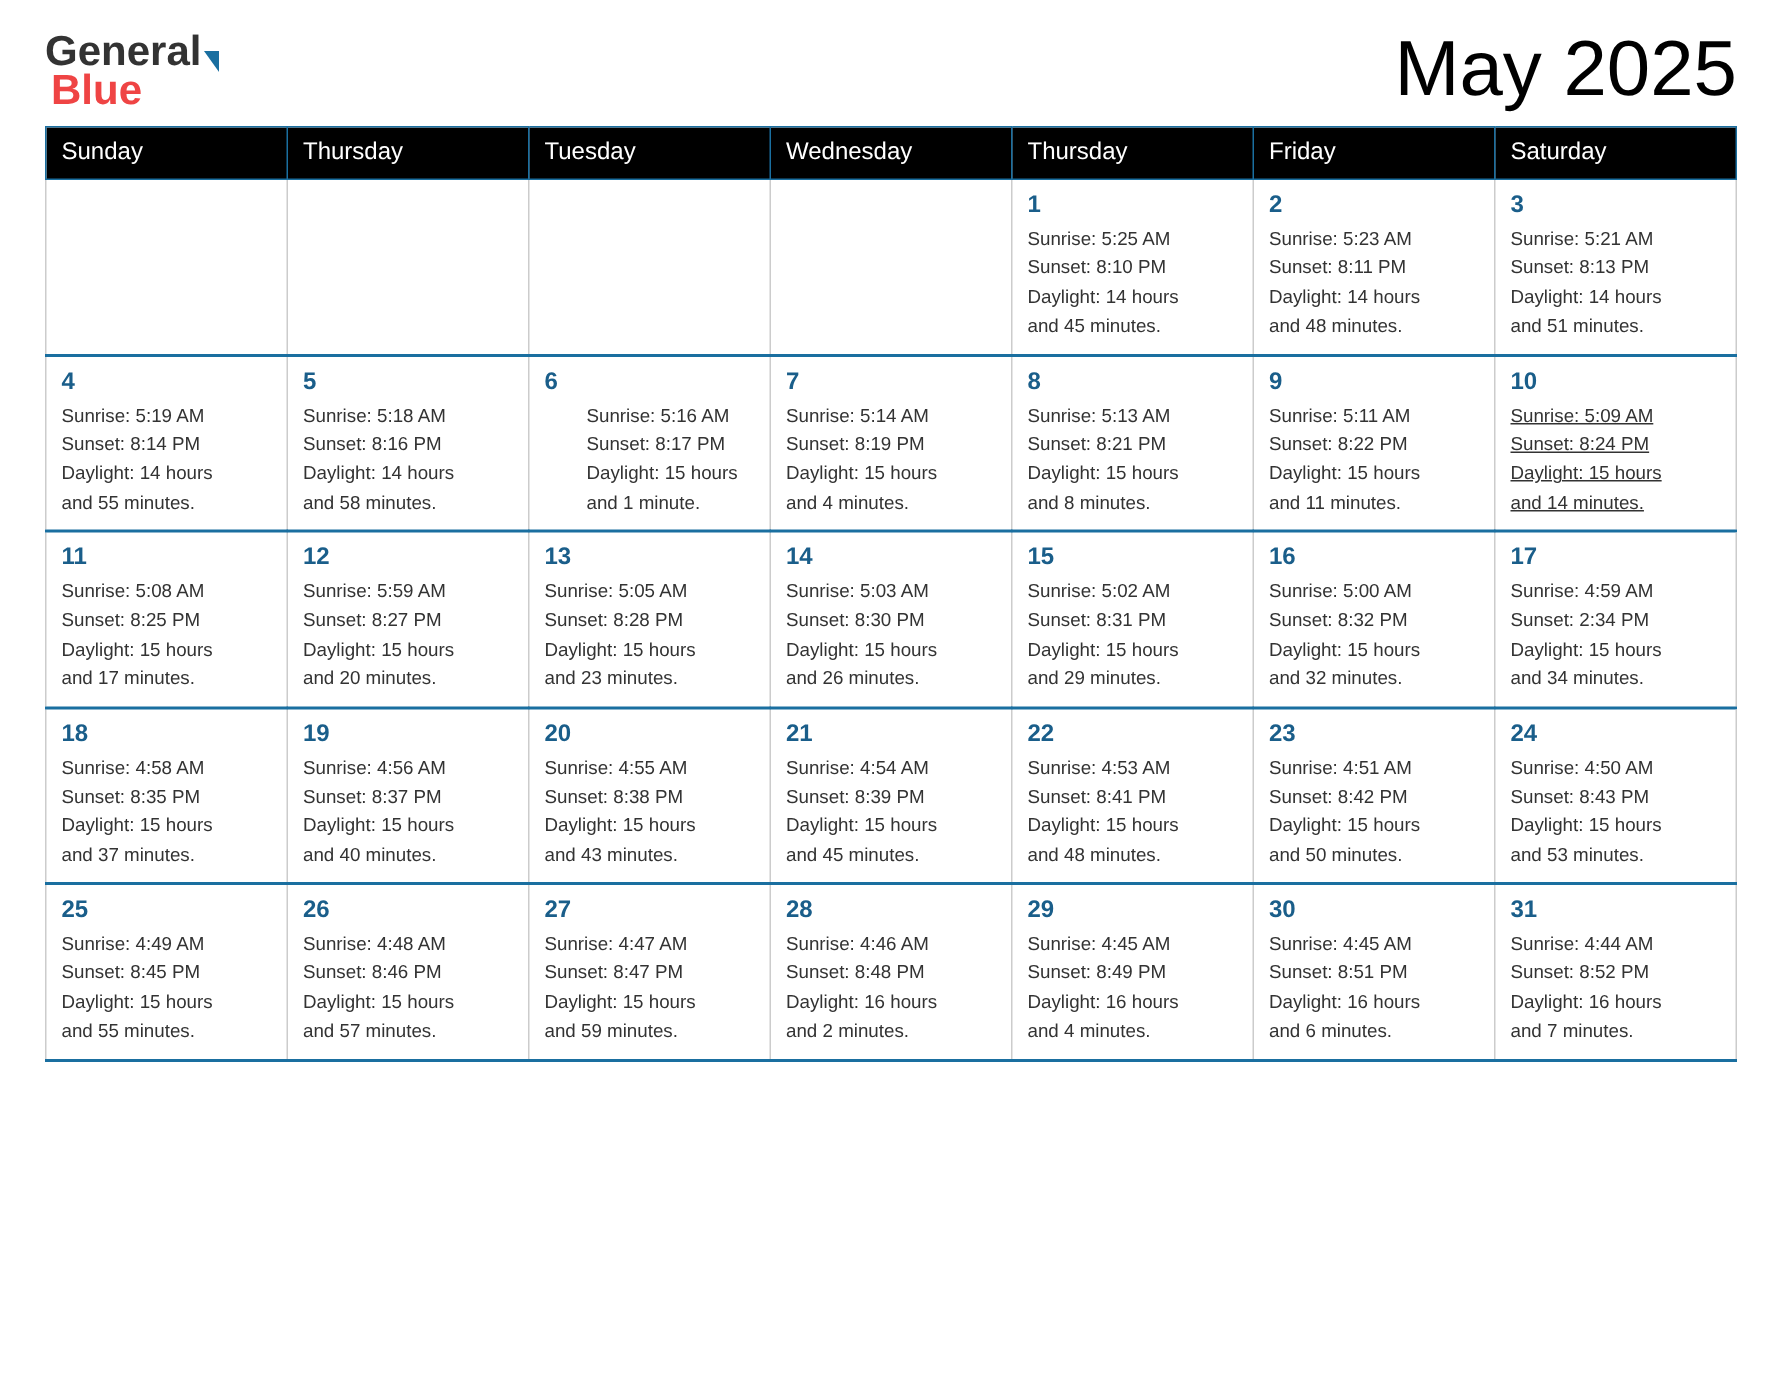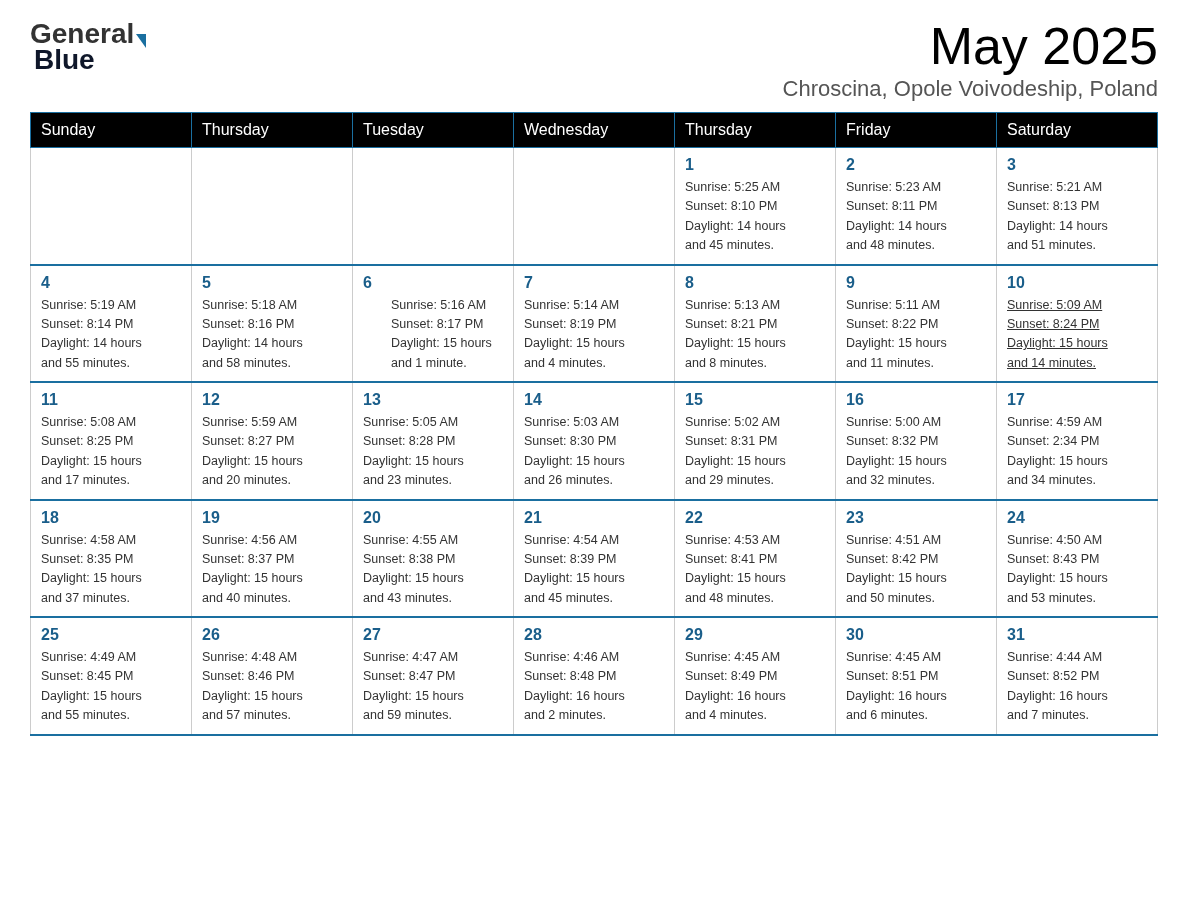--- a/index.html
+++ b/index.html
@@ -36,21 +36,21 @@
       border-left: 10px solid transparent;
       border-right: 0px solid transparent;
       border-top: 14px solid #1a6fa0;
       display: inline-block;
       margin-left: 2px;
       margin-top: 4px;
     }
     .logo-blue {
       font-size: 28px;
       font-weight: bold;
-      color: #0f172a;
+      color: #ef4444;
       margin-top: -2px;
       margin-left: 4px;
     }
     .title-area {
       text-align: right;
     }
     .month-title {
       font-size: 52px;
       font-weight: normal;
       color: #000000;
@@ -111,21 +111,20 @@
 <div class="header">
   <div class="logo">
     <div class="logo-line1">
       <span class="logo-general">General</span>
       <span class="logo-arrow"></span>
     </div>
     <span class="logo-blue">Blue</span>
   </div>
   <div class="title-area">
     <div class="month-title">May 2025</div>
-    <div class="location-title">Chroscina, Opole Voivodeship, Poland</div>
   </div>
 </div>
 
 <table>
   <thead>
     <tr>
     <th>Sunday</th>
         <th>Thursday</th>
         <th>Tuesday</th>
         <th>Wednesday</th>

